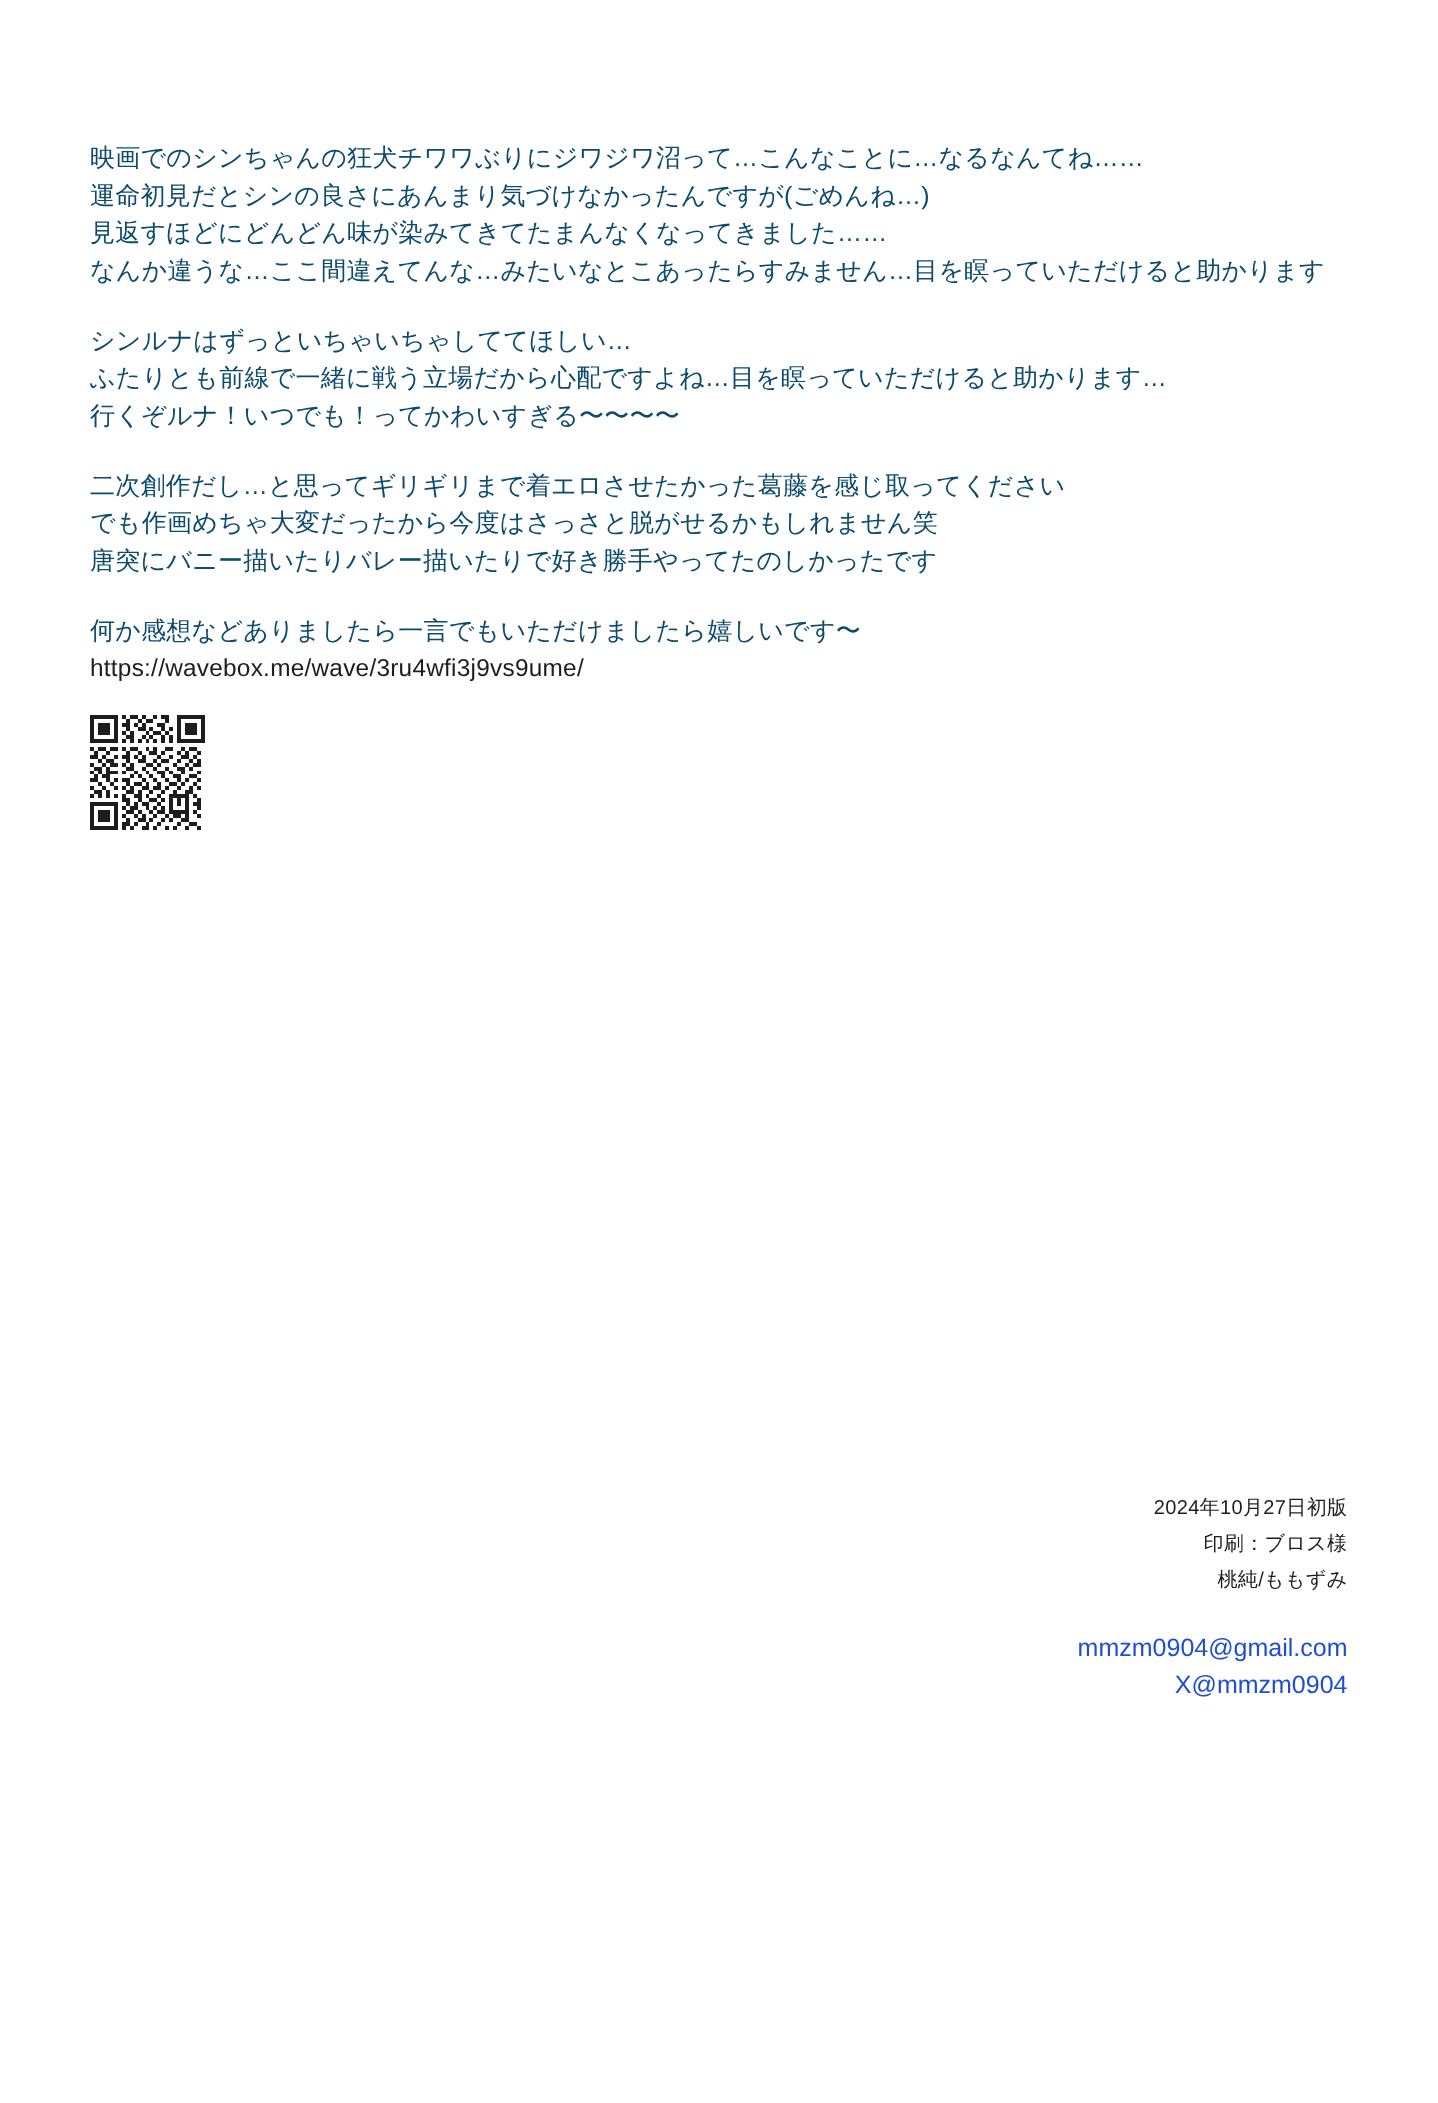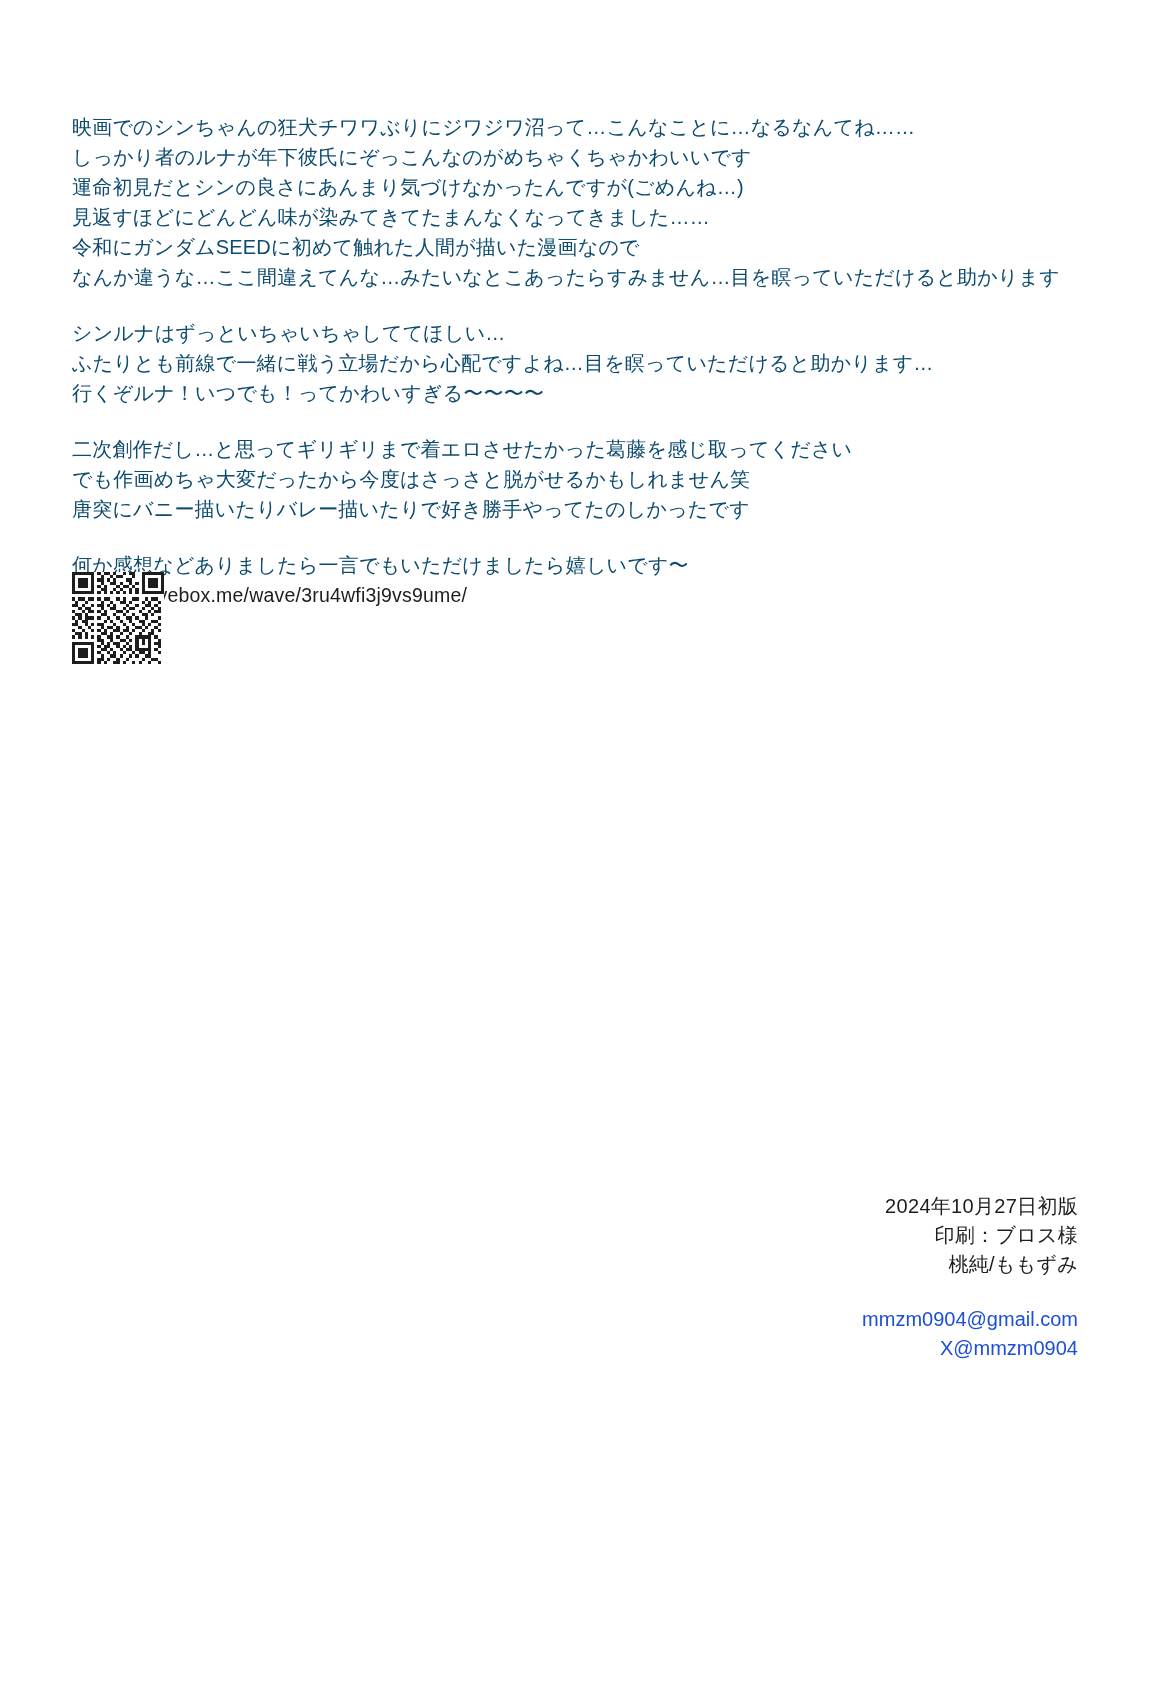--- a/index.html
+++ b/index.html
@@ -61,21 +61,21 @@
 
   
   .colophon {
     position: absolute;
     right: 72px;
     top: 1192px;
     width: 620px;
     text-align: right;
   }
   .colophon .cline {
-    font-size: 20px;
+    font-size: 16px;
     line-height: 29px;
     letter-spacing: 0.3px;
     color: #1d1d1d;
     white-space: pre;
   }
   .colophon .grp {
     margin-bottom: 26px;
   }
   .colophon .grp:last-child {
     margin-bottom: 0;
@@ -88,24 +88,22 @@
 </style>
 </head>
 <body>
 
 <div class="page">
 
   <div class="afterword">
 
     <div class="para">
       <div class="line">映画でのシンちゃんの狂犬チワワぶりにジワジワ沼って…こんなことに…なるなんてね……</div>
-      <div class="line">しっかり者のルナが年下彼氏にぞっこんなのがめちゃくちゃかわいいです</div>
       <div class="line">運命初見だとシンの良さにあんまり気づけなかったんですが(ごめんね…)</div>
       <div class="line">見返すほどにどんどん味が染みてきてたまんなくなってきました……</div>
-      <div class="line">令和にガンダムSEEDに初めて触れた人間が描いた漫画なので</div>
       <div class="line">なんか違うな…ここ間違えてんな…みたいなとこあったらすみません…目を瞑っていただけると助かります</div>
     </div>
 
     <div class="para">
       <div class="line">シンルナはずっといちゃいちゃしててほしい…</div>
       <div class="line">ふたりとも前線で一緒に戦う立場だから心配ですよね…目を瞑っていただけると助かります…</div>
       <div class="line">行くぞルナ！いつでも！ってかわいすぎる〜〜〜〜</div>
     </div>
 
     <div class="para">

